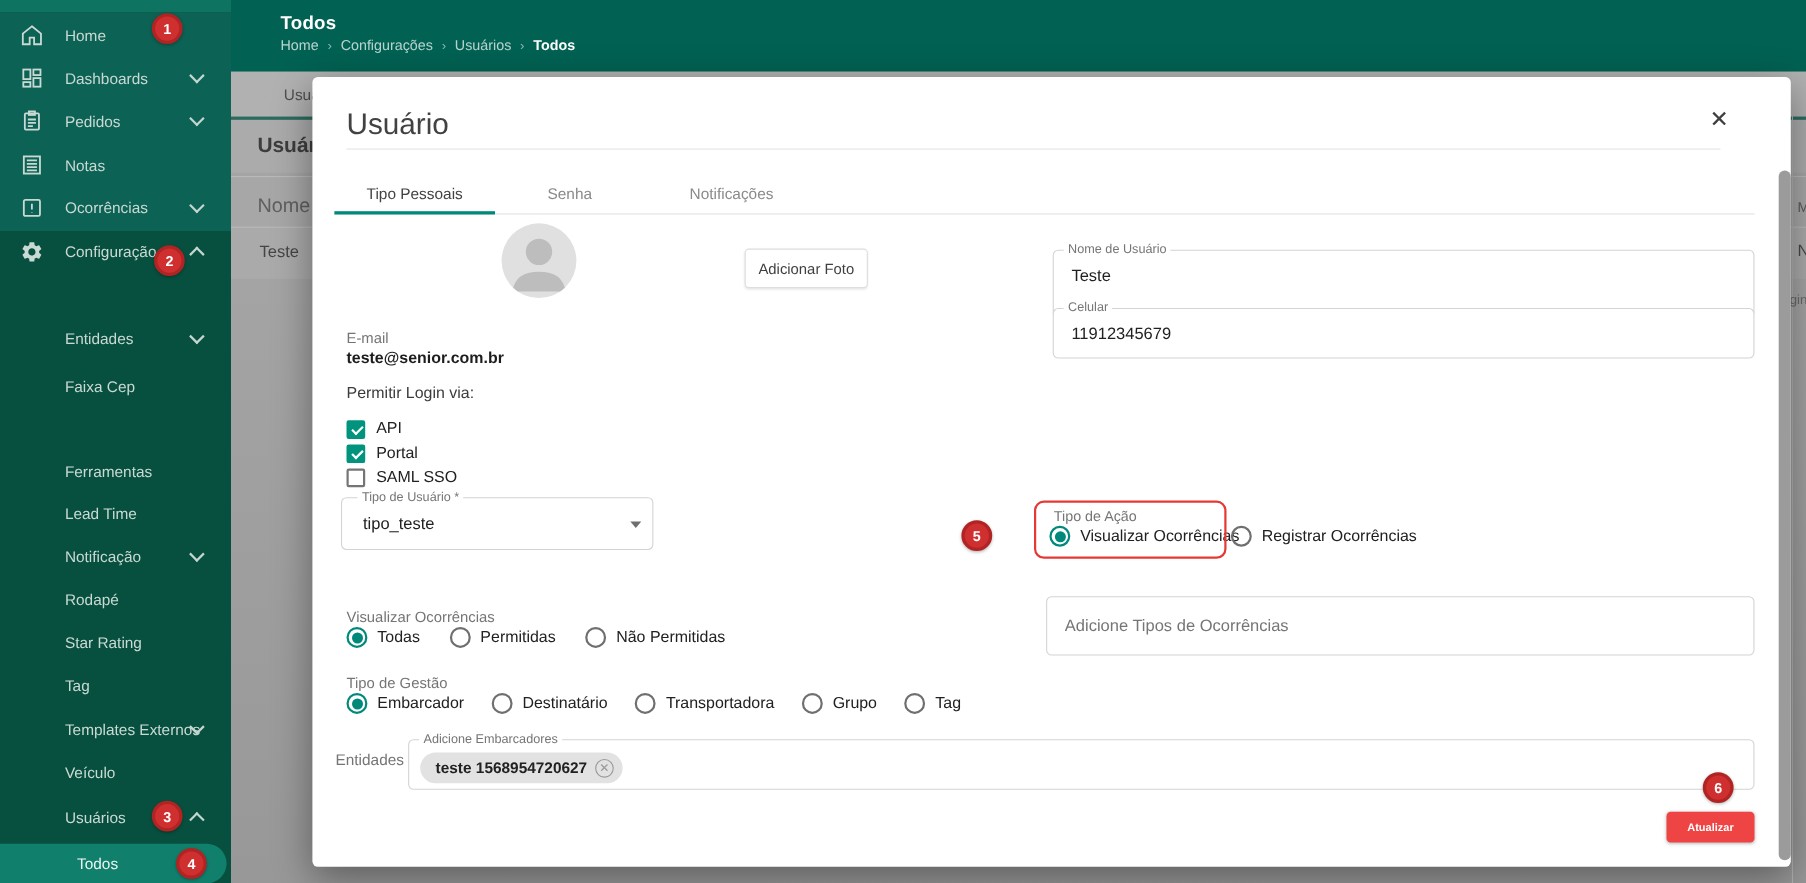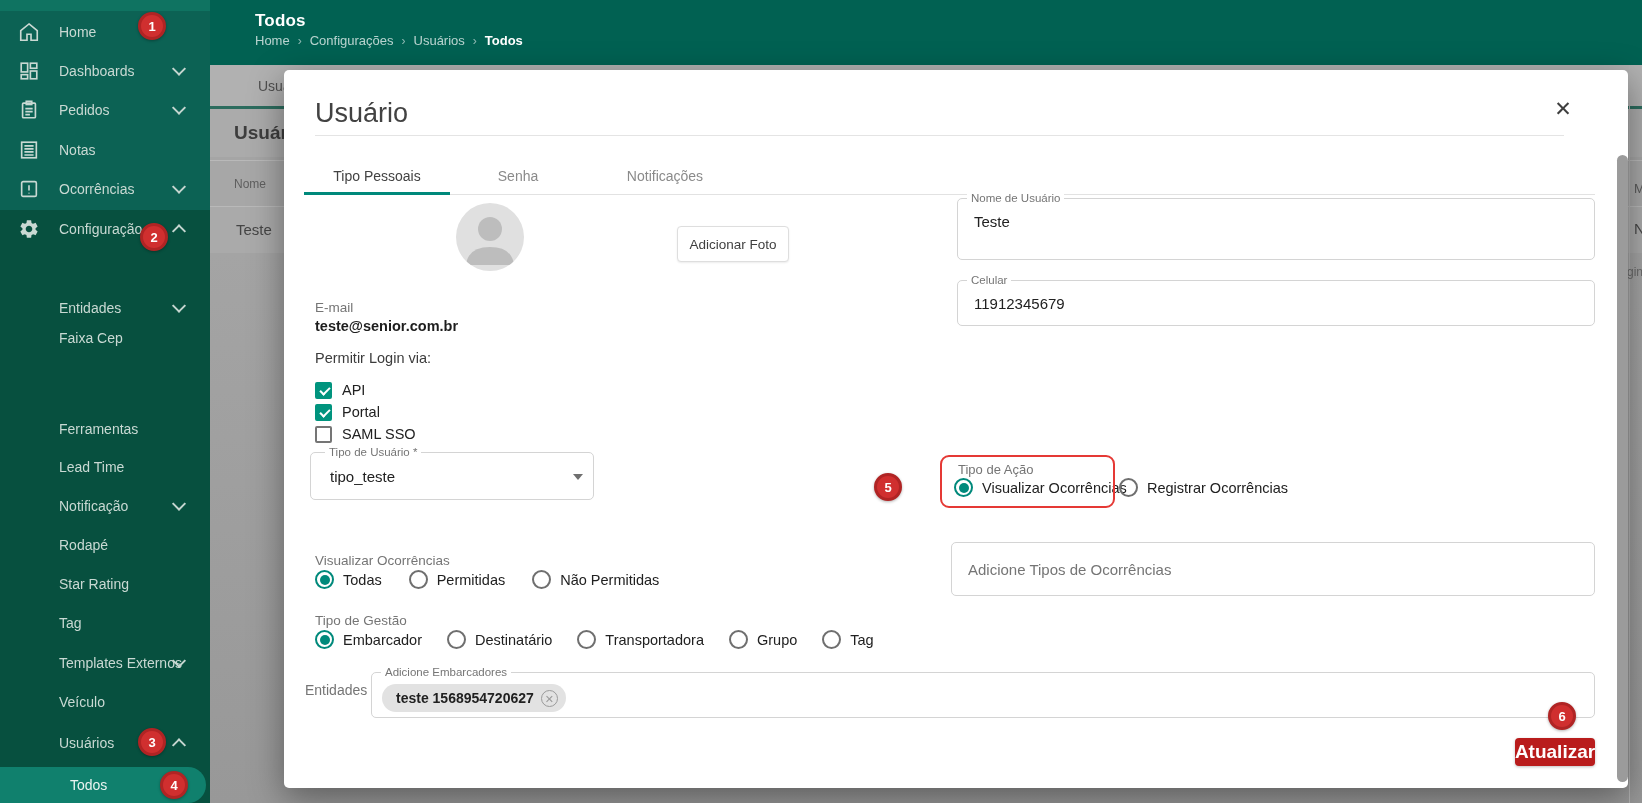--- a/index.html
+++ b/index.html
@@ -13,21 +13,21 @@
   #breadcrumb .crumb-last{color:#fff;font-weight:700;}
 
   
   .bgstrip{position:absolute;left:210px;width:1432px;z-index:5;}
   #bg-tabstrip{top:65px;height:41px;background:#b1b1b1;}
   #bg-tab-label{position:absolute;left:48px;top:13px;font-size:14px;font-weight:500;color:#4f4f4f;}
   #bg-tealline{top:106px;height:3px;background:#2c6c5e;}
   #bg-headstrip{top:109px;height:48px;background:#ababab;}
   #bg-heading{position:absolute;left:24px;top:13px;font-size:19px;font-weight:700;color:#3d3d3d;}
   #bg-colrow{top:160px;height:45px;background:#a7a7a7;border-top:1px solid #b9b9b9;}
-  #bg-col-nome{position:absolute;left:24px;top:16px;font-size:12px;color:#5f5f5f;}
+  #bg-col-nome{position:absolute;left:24px;top:16px;font-size:18px;color:#5f5f5f;}
   #bg-datarow{top:206px;height:46px;background:#aaaaaa;border-top:1px solid #b9b9b9;border-bottom:1px solid #b9b9b9;}
   #bg-cell-teste{position:absolute;left:26px;top:14px;font-size:15px;color:#454545;}
   #bg-rest{top:253px;height:550px;background:linear-gradient(#a4a4a4,#989898);}
   #bg-vline{position:absolute;left:1629px;top:65px;width:1px;height:738px;background:#b3b3b3;z-index:6;}
   .bg-frag{position:absolute;z-index:7;color:#555;}
   #frag-m{left:1634px;top:181px;font-size:13px;color:#5a5a5a;}
   #frag-n{left:1634px;top:220px;font-size:15px;color:#474747;}
   #frag-gin{left:1627px;top:265px;font-size:12px;color:#6a6a6a;}
 
   
@@ -75,21 +75,21 @@
   .radio.sel{border-color:#00897b;}
   .radio.sel::after{content:"";position:absolute;inset:2.5px;background:#00897b;border-radius:50%;}
   .rlabel{font-size:14.5px;color:#212121;white-space:nowrap;}
   .rgroup{position:absolute;display:flex;align-items:center;}
   .rgroup .radiorow{position:static;}
 
   #chip{position:absolute;left:98px;top:614px;height:28px;background:#e2e2e2;border-radius:16px;display:flex;align-items:center;padding:0 8px 0 14px;gap:7px;cursor:pointer;}
   #chip .chiplabel{font-size:14px;font-weight:700;color:#212121;white-space:nowrap;}
   #chip .chipx{width:17px;height:17px;border:1.5px solid #9a9a9a;border-radius:50%;color:#9a9a9a;font-size:11px;line-height:16px;text-align:center;box-sizing:border-box;}
 
-  #btn-atualizar{position:absolute;left:1231px;top:668px;width:80px;height:28px;background:#b91c1c;color:#fff;font-size:19px;font-weight:700;border-radius:4px;display:flex;align-items:center;justify-content:center;cursor:pointer;box-shadow:0 1px 3px rgba(0,0,0,.25);}
+  #btn-atualizar{position:absolute;left:1231px;top:668px;width:80px;height:28px;background:#ef4444;color:#fff;font-size:10px;font-weight:700;border-radius:4px;display:flex;align-items:center;justify-content:center;cursor:pointer;box-shadow:0 1px 3px rgba(0,0,0,.25);}
   #modal-scrollbar{position:absolute;left:1333px;top:85px;width:11px;height:627px;background:#9b9b9b;border-radius:6px;}
 
   
   .badge{position:absolute;width:22px;height:22px;border-radius:50%;background:#d02f2f;border:3px solid #b02424;color:#fff;font-size:13px;font-weight:700;display:flex;align-items:center;justify-content:center;z-index:60;box-shadow:0 1px 3px rgba(0,0,0,.3);}
   #hl-rect{position:absolute;left:940px;top:455px;width:171px;height:49px;border:2.5px solid #e53935;border-radius:9px;z-index:55;}
 </style>
 </head>
 <body>
 
 <div id="screen">
@@ -177,21 +177,21 @@
       <svg class="side-icon" viewBox="0 0 24 24">
           <path fill="#c9d9d3" d="M19.14,12.94c0.04-0.3,0.06-0.61,0.06-0.94c0-0.32-0.02-0.64-0.07-0.94l2.03-1.58c0.18-0.14,0.23-0.41,0.12-0.61l-1.92-3.32c-0.12-0.22-0.37-0.29-0.59-0.22l-2.39,0.96c-0.5-0.38-1.03-0.7-1.62-0.94L14.4,2.81c-0.04-0.24-0.24-0.41-0.48-0.41h-3.84c-0.24,0-0.43,0.17-0.47,0.41L9.25,5.35C8.66,5.59,8.12,5.92,7.63,6.29L5.24,5.33c-0.22-0.08-0.47,0-0.59,0.22L2.74,8.87C2.62,9.08,2.66,9.34,2.86,9.48l2.03,1.58C4.84,11.36,4.8,11.69,4.8,12s0.02,0.64,0.07,0.94l-2.03,1.58c-0.18,0.14-0.23,0.41-0.12,0.61l1.92,3.32c0.12,0.22,0.37,0.29,0.59,0.22l2.39-0.96c0.5,0.38,1.03,0.7,1.62,0.94l0.36,2.54c0.05,0.24,0.24,0.41,0.48,0.41h3.84c0.24,0,0.44-0.17,0.47-0.41l0.36-2.54c0.59-0.24,1.13-0.56,1.62-0.94l2.39,0.96c0.22,0.08,0.47,0,0.59-0.22l1.92-3.32c0.12-0.22,0.07-0.47-0.12-0.61L19.14,12.94z M12,15.6c-1.98,0-3.6-1.62-3.6-3.6s1.62-3.6,3.6-3.6s3.6,1.62,3.6,3.6S13.98,15.6,12,15.6z"></path>
         </svg>
       <span>Configuração</span>
       <span class="chev up"></span>
     </div>
     <div class="side-item" style="top:289px">
         <span>Entidades</span>
         <span class="chev down"></span>
       </div>
-    <div class="side-item" style="top:319px">
+    <div class="side-item" style="top:332px">
         <span>Faixa Cep</span>
       </div>
     <div class="side-item" style="top:410px">
         <span>Ferramentas</span>
       </div>
     <div class="side-item" style="top:448px">
         <span>Lead Time</span>
       </div>
     <div class="side-item" style="top:487px">
         <span>Notificação</span>
@@ -257,21 +257,21 @@
         <span class="cb"></span>
         <span class="cblabel">SAML SSO</span>
       </div>
 
     <div class="ofield" style="left:26px;top:382px;width:284px;height:48px">
       <span class="flabel" style="left:14px;top:-7px">Tipo de Usuário *</span>
       <span class="fval" style="left:19px;top:15px">tipo_teste</span>
       <span id="select-caret"></span>
     </div>
 
-    <div class="ofield" style="left:673px;top:128px;width:638px;height:62px">
+    <div class="ofield" style="left:673px;top:157px;width:638px;height:62px">
       <span class="flabel" style="left:9px;top:-7px">Nome de Usuário</span>
       <span class="fval" style="left:16px;top:14px">Teste</span>
     </div>
     <div class="ofield" style="left:673px;top:210px;width:638px;height:46px">
       <span class="flabel" style="left:9px;top:-7px">Celular</span>
       <span class="fval" style="left:16px;top:14px">11912345679</span>
     </div>
 
     <div class="plain-label" style="left:674px;top:392px;font-size:13px;color:#757575">Tipo de Ação</div>
     <div class="radiorow" style="left:670px;top:408px">

